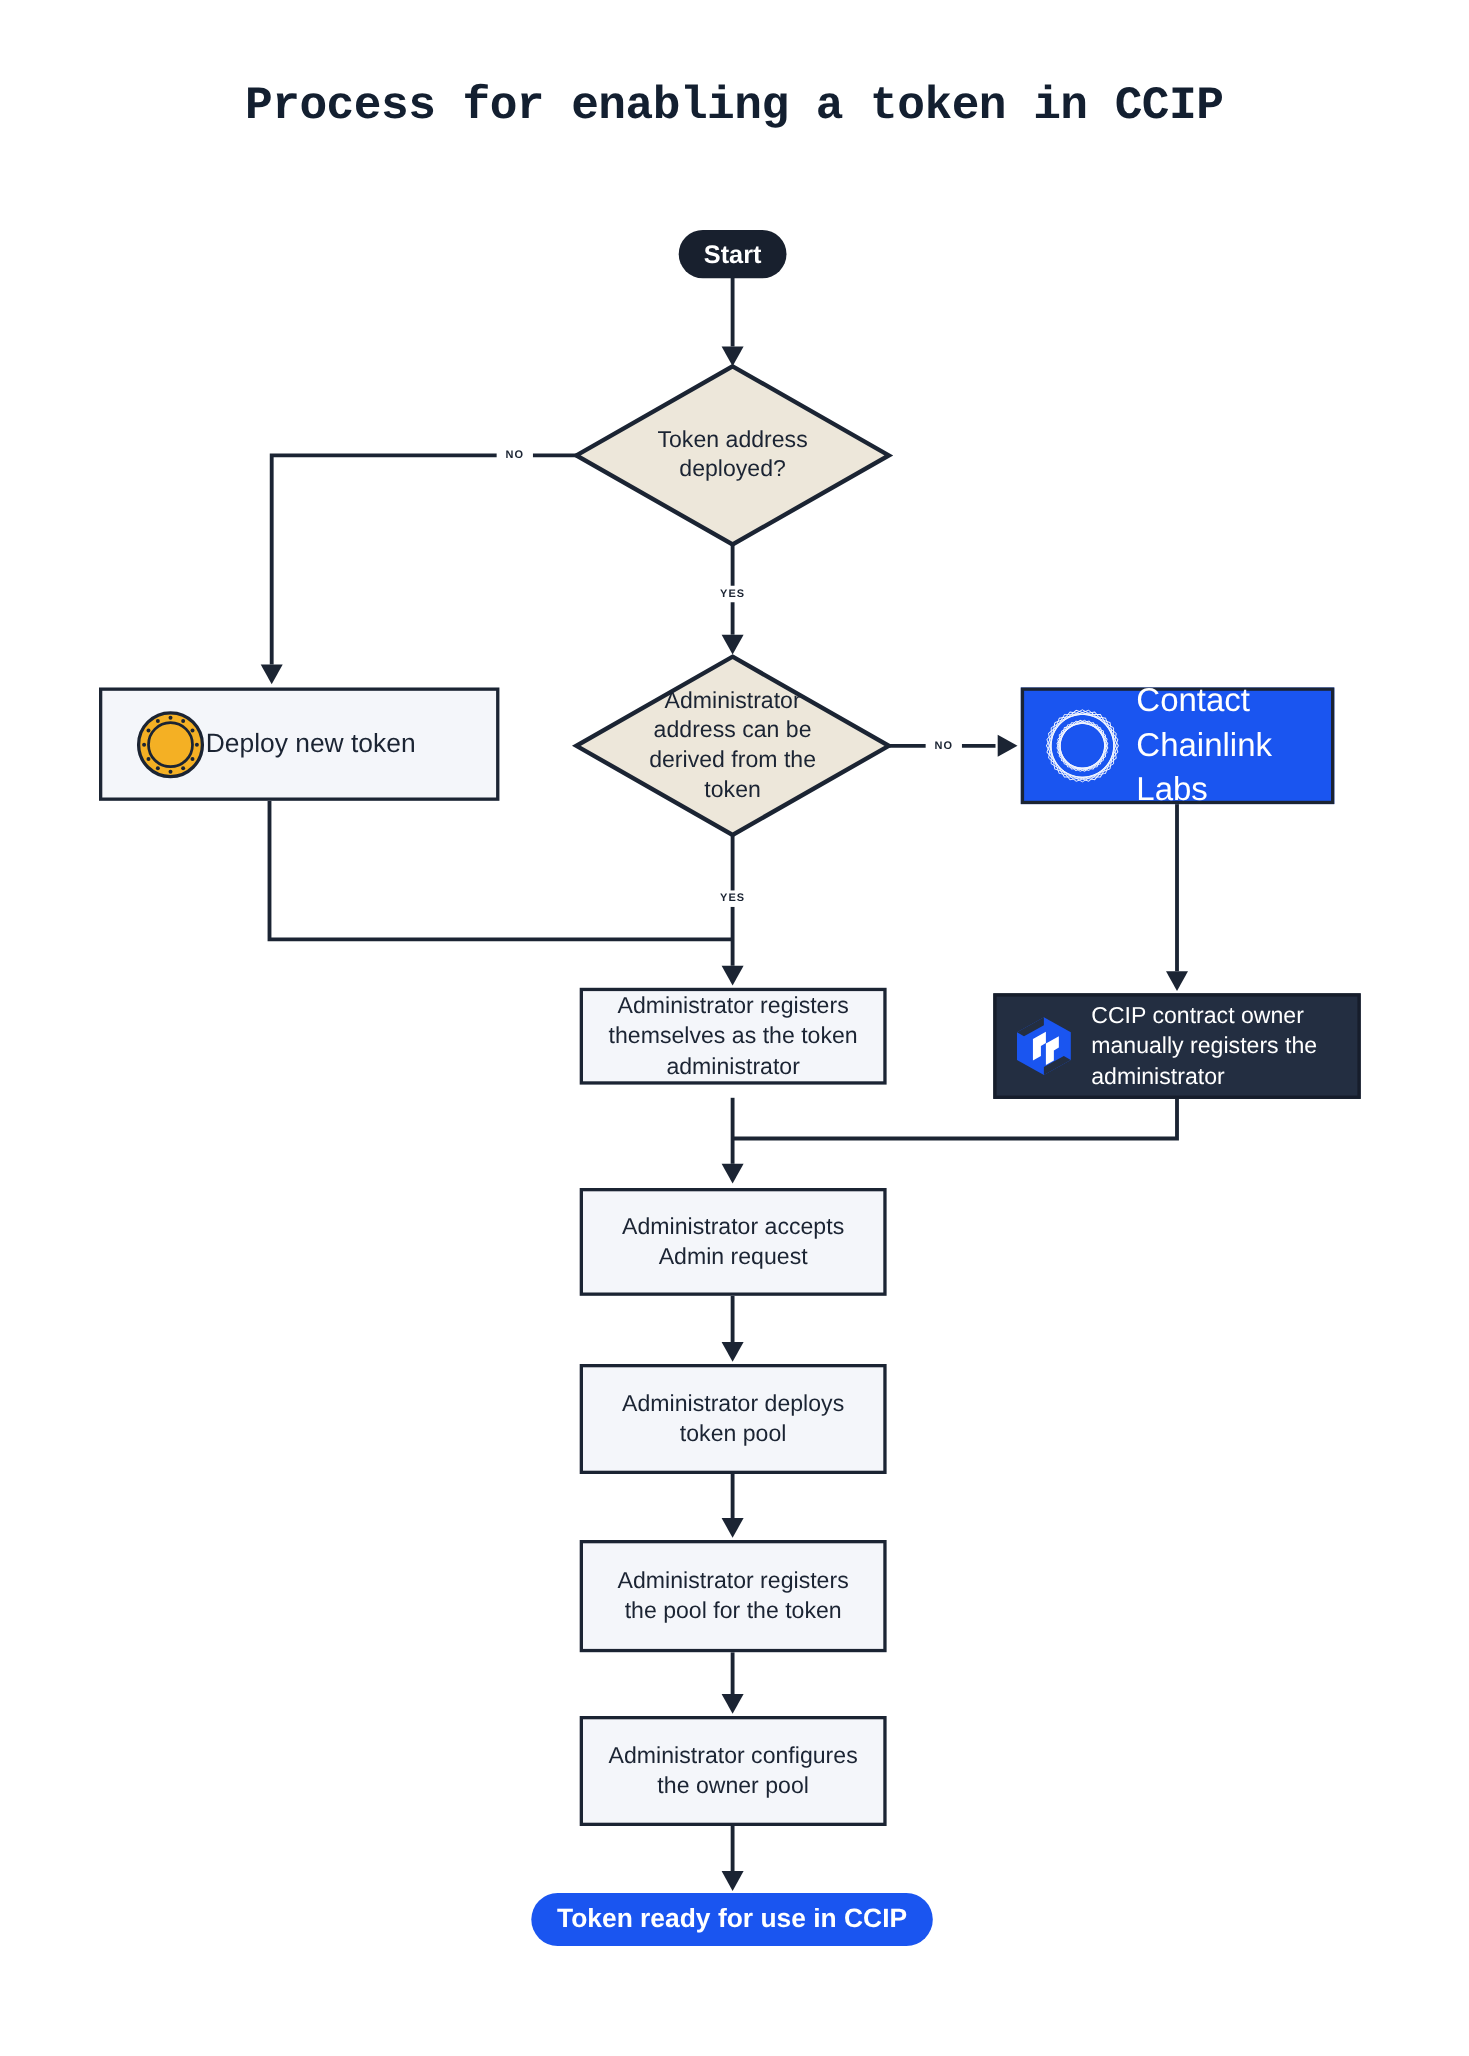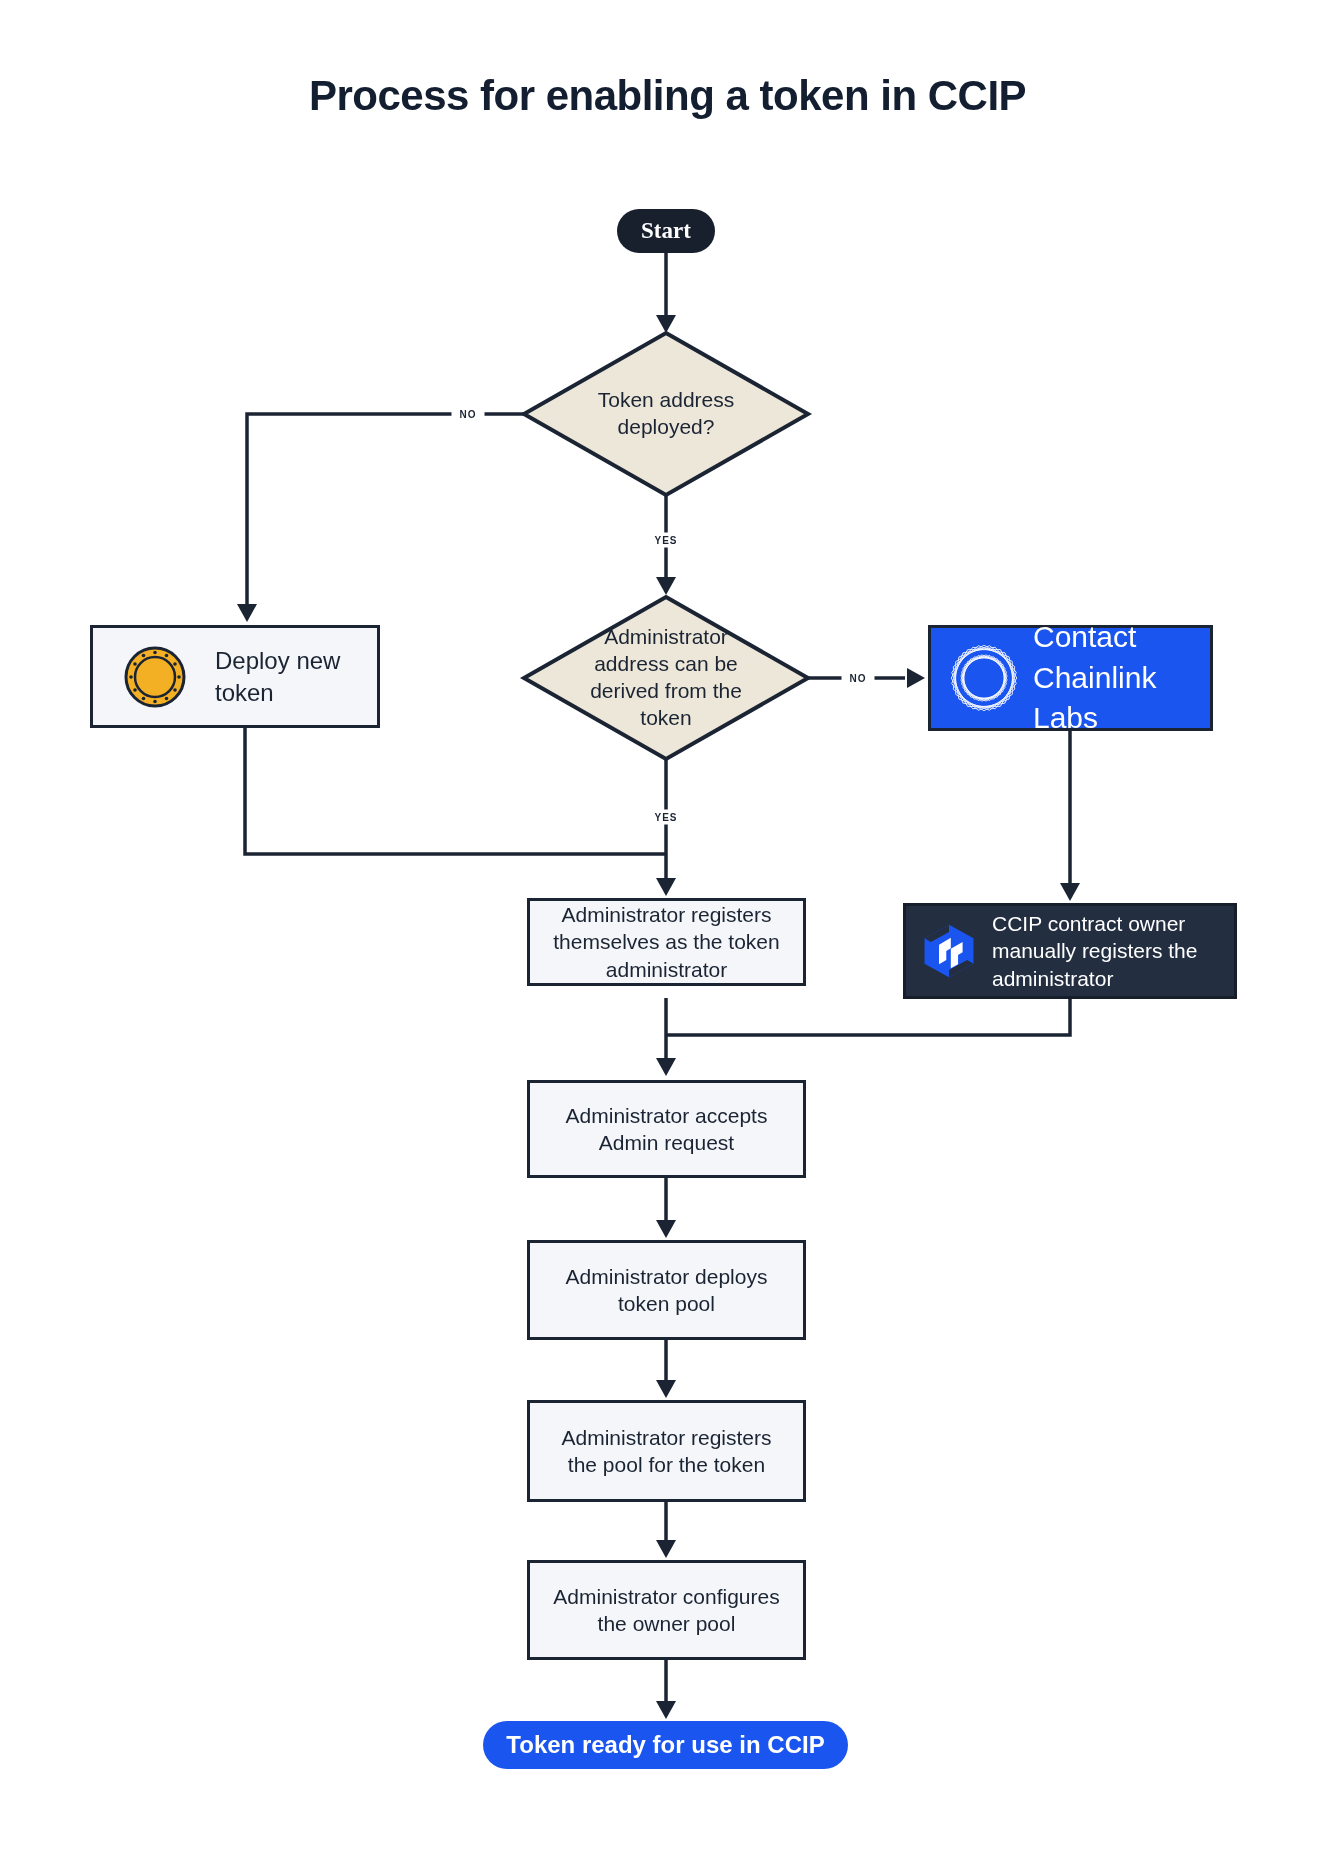--- a/index.html
+++ b/index.html
@@ -2,30 +2,30 @@
 <html><head>
 <meta charset="utf-8">
 <style>
   html,body{margin:0;padding:0;background:#ffffff;}
   .canvas{
     position:relative;width:1335px;height:1869px;background:#ffffff;
     font-family:"Liberation Sans",sans-serif;overflow:hidden;
   }
   .page-title{
     position:absolute;top:72px;left:0;width:100%;text-align:center;
-    font-size:42px;font-weight:bold;color:#131F30;letter-spacing:-0.5px;z-index:2;
+    font-size:42px;font-weight:bold;color:#131F30;letter-spacing:-0.5px;z-index:2;font-family:Liberation Mono, monospace;
   }
   .flow-svg{position:absolute;left:0;top:0;z-index:1;}
   .edge{stroke:#1B2433;stroke-width:3.5;fill:none;}
   .arrowhead{fill:#1B2433;stroke:none;}
   .diamond-shape{fill:#EDE7DA;stroke:#1B2433;stroke-width:4;}
   .node{position:absolute;z-index:2;box-sizing:border-box;}
   .terminator{
     display:flex;align-items:center;justify-content:center;
-    background:#18202E;color:#ffffff;font-weight:bold;font-size:23px;border-radius:22px;font-family:Liberation Serif, serif;
+    background:#18202E;color:#ffffff;font-weight:bold;font-size:23px;border-radius:22px;
   }
   .end-terminator{
     display:flex;align-items:center;justify-content:center;white-space:nowrap;
     background:#1A55F0;color:#ffffff;font-weight:bold;font-size:24px;border-radius:24px;
   }
   .proc{
     background:#F4F6FA;border:3px solid #1B2433;color:#1B2433;
     display:flex;align-items:center;justify-content:center;text-align:center;
     font-size:21px;line-height:1.3;padding:8px 14px;
   }
@@ -109,21 +109,21 @@
   </div>
 
   <div class="diamond-label" style="left:666px;top:414px;width:170px;">Token address deployed?</div>
   <div class="diamond-label" style="left:666px;top:678px;width:175px;">Administrator address can be derived from the token</div>
 
   <span class="edge-label" style="left:468px;top:414px;">NO</span>
   <span class="edge-label" style="left:666px;top:540px;">YES</span>
   <span class="edge-label" style="left:858px;top:678px;">NO</span>
   <span class="edge-label" style="left:666px;top:817px;">YES</span>
 
-  <div class="node icon-proc" style="left:90px;top:625px;width:290px;height:103px;padding-left:30px;gap:28px;justify-content:space-between;">
+  <div class="node icon-proc" style="left:90px;top:625px;width:364px;height:103px;padding-left:30px;">
     <span class="icon-wrap">
       <svg width="64" height="64" viewBox="0 0 64 64">
         <circle cx="32" cy="32" r="29" fill="#F4B024" stroke="#1B2433" stroke-width="3"></circle>
         <circle cx="32" cy="32" r="20" fill="#F4B024" stroke="#1B2433" stroke-width="2.5"></circle>
         <g fill="#1B2433">
           <circle cx="32" cy="7.5" r="1.8"></circle>
             <circle cx="43.5" cy="10.5" r="1.8"></circle>
           <circle cx="52" cy="19" r="1.8"></circle>
             <circle cx="56" cy="32" r="1.8"></circle>
           <circle cx="52" cy="45" r="1.8"></circle>

